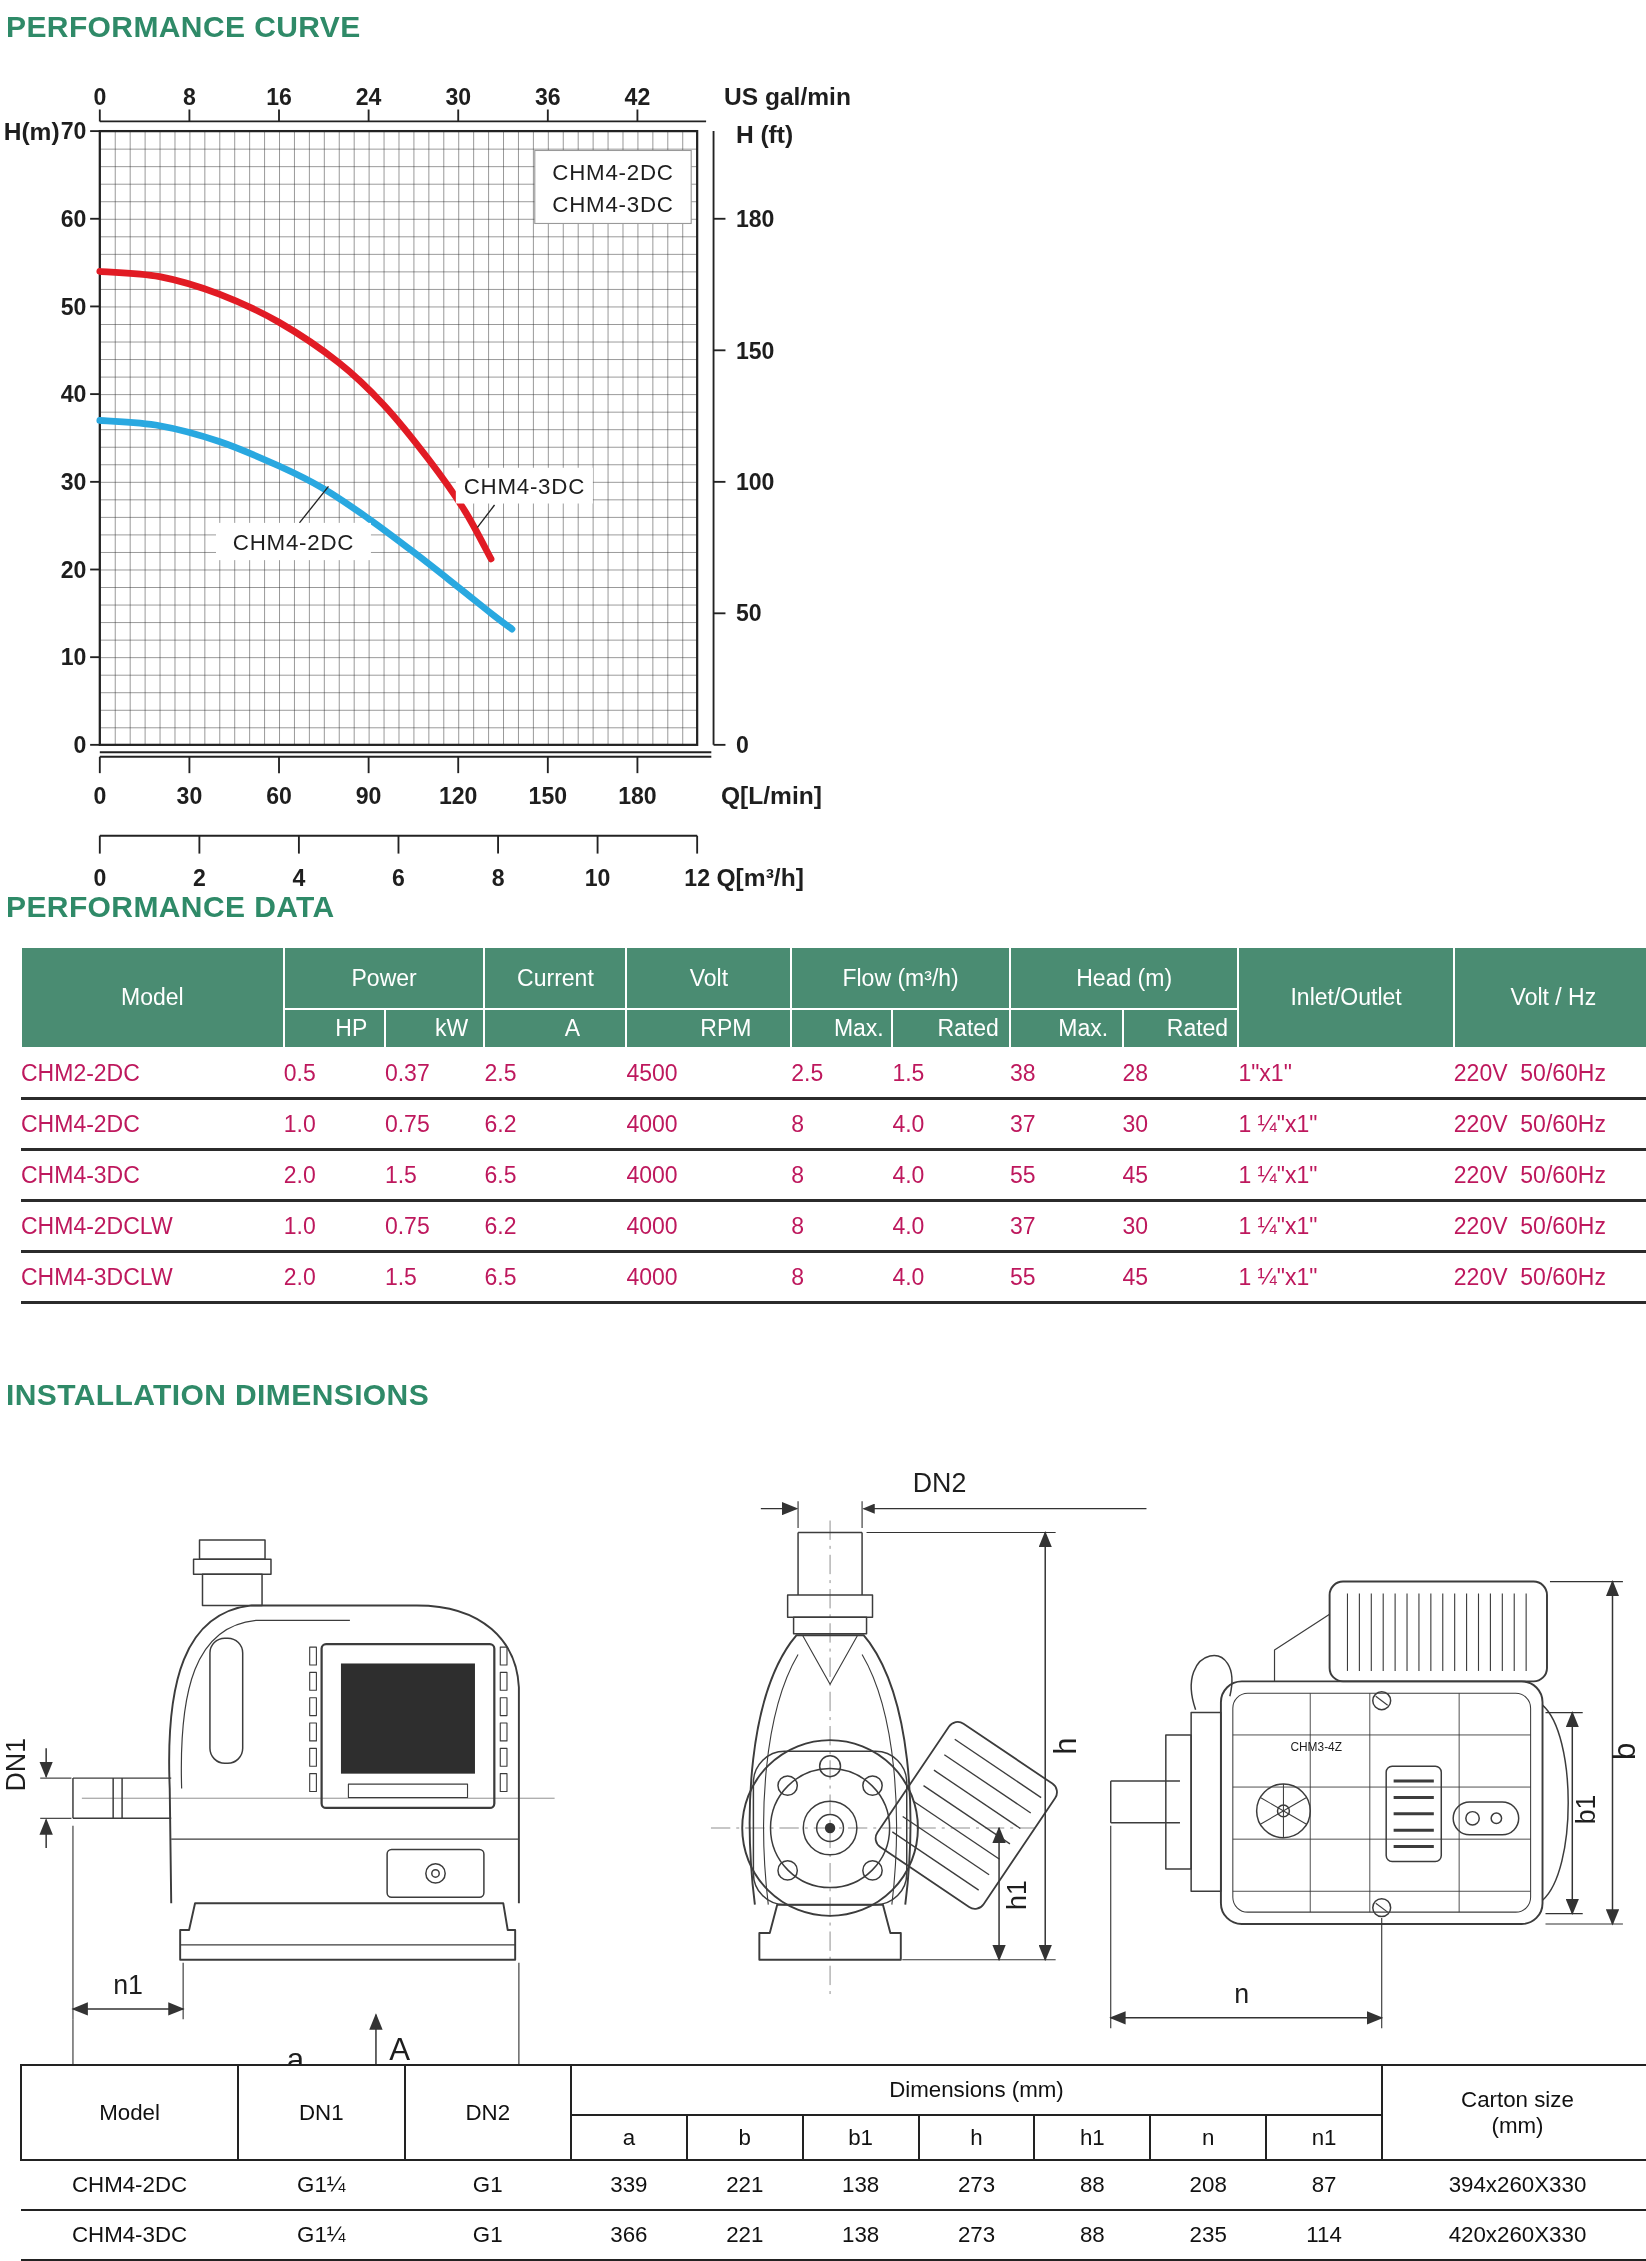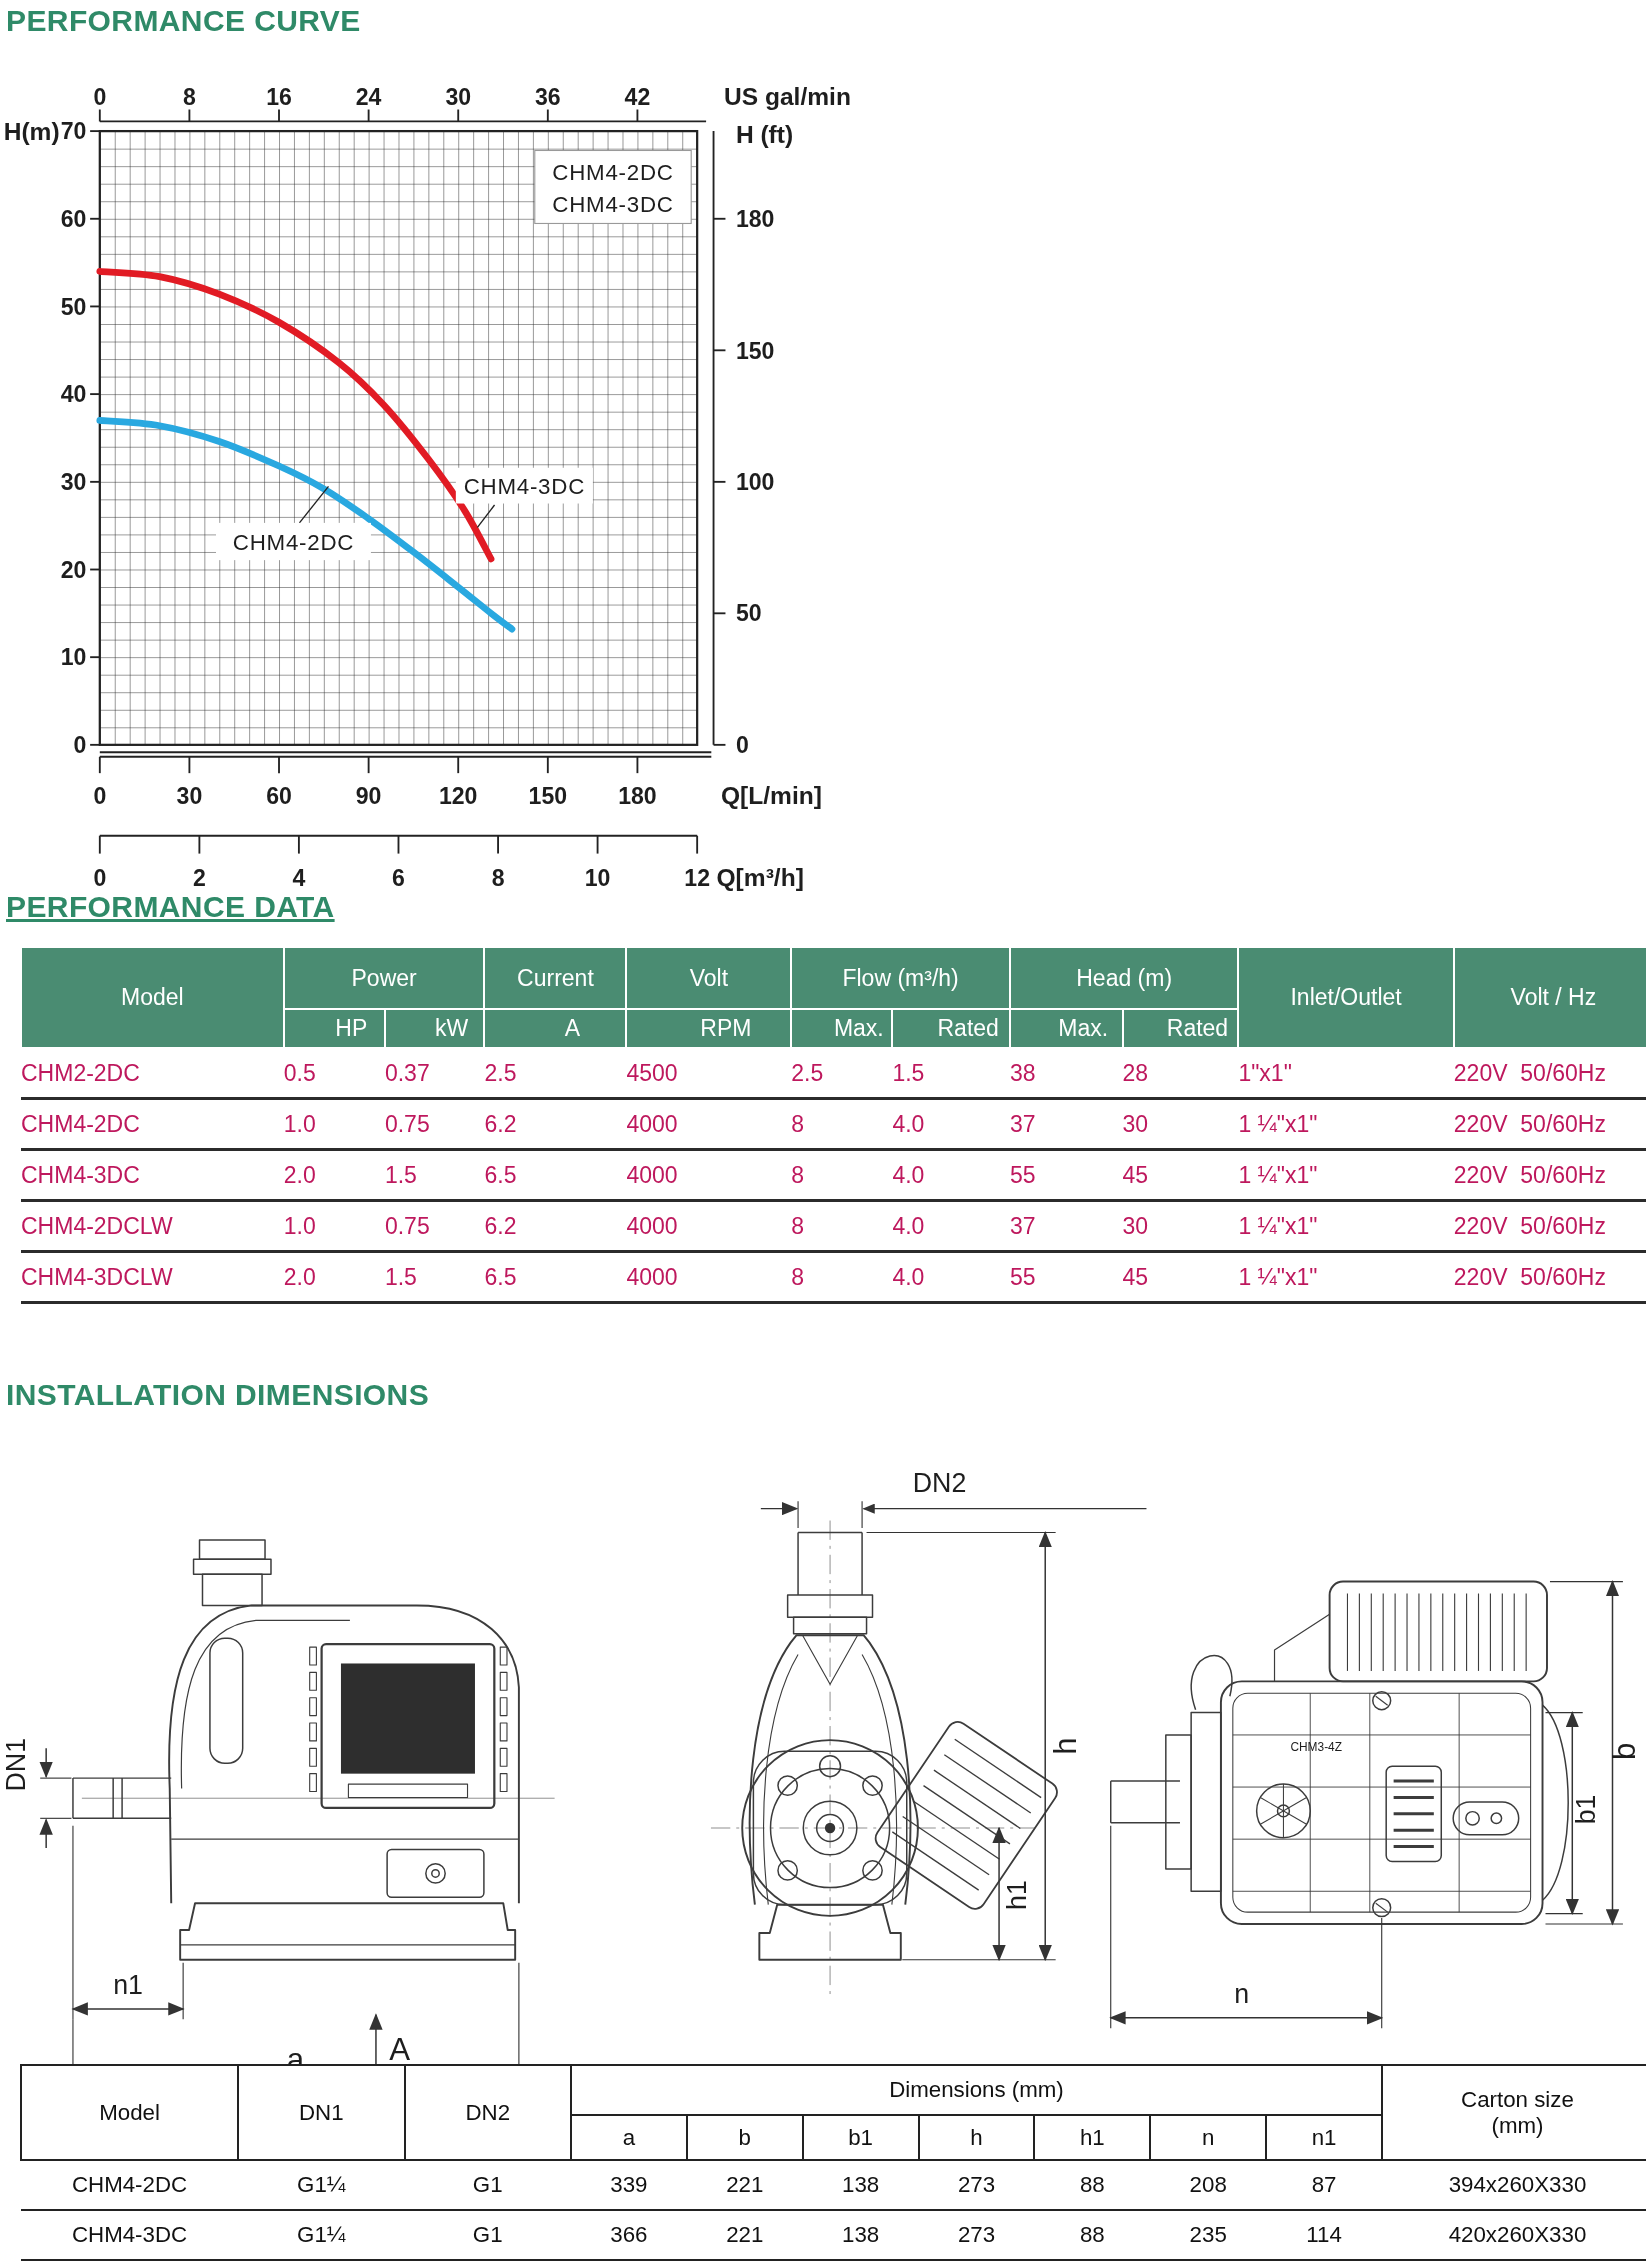--- a/index.html
+++ b/index.html
@@ -1,20 +1,20 @@
 <!DOCTYPE html>
 <html style="font-size:12px"><head>
 <meta charset="utf-8">
 <style>
   html,body{margin:0;padding:0;background:#fff;}
   body{width:1646px;height:2261px;position:relative;font-family:"Liberation Sans","DejaVu Sans",sans-serif;overflow:hidden;}
   .page{position:absolute;inset:0;}
   .sec-title{position:absolute;left:6px;margin:0;font-size:30px;font-weight:800;color:#2F8A68;letter-spacing:0.4px;}
-  .t-curve{top:4px;}
-  .t-data{top:890px;text-decoration:underline;}
+  .t-curve{top:10px;}
+  .t-data{top:890px;}
   .t-install{top:1378px;}
   .chart-svg{position:absolute;left:0;top:0;}
   .install-svg{position:absolute;left:0;top:1452px;}
   svg text{fill:#1e1e1e;}
   .tick{font-size:31px;font-weight:700;}
   .unit{font-size:33px;font-weight:700;}
   .anno{font-size:30px;letter-spacing:1px;}
   .dimlbl{font-size:36px;}
   .dimlbl-big{font-size:42px;}
   .plate{font-size:16px;}

